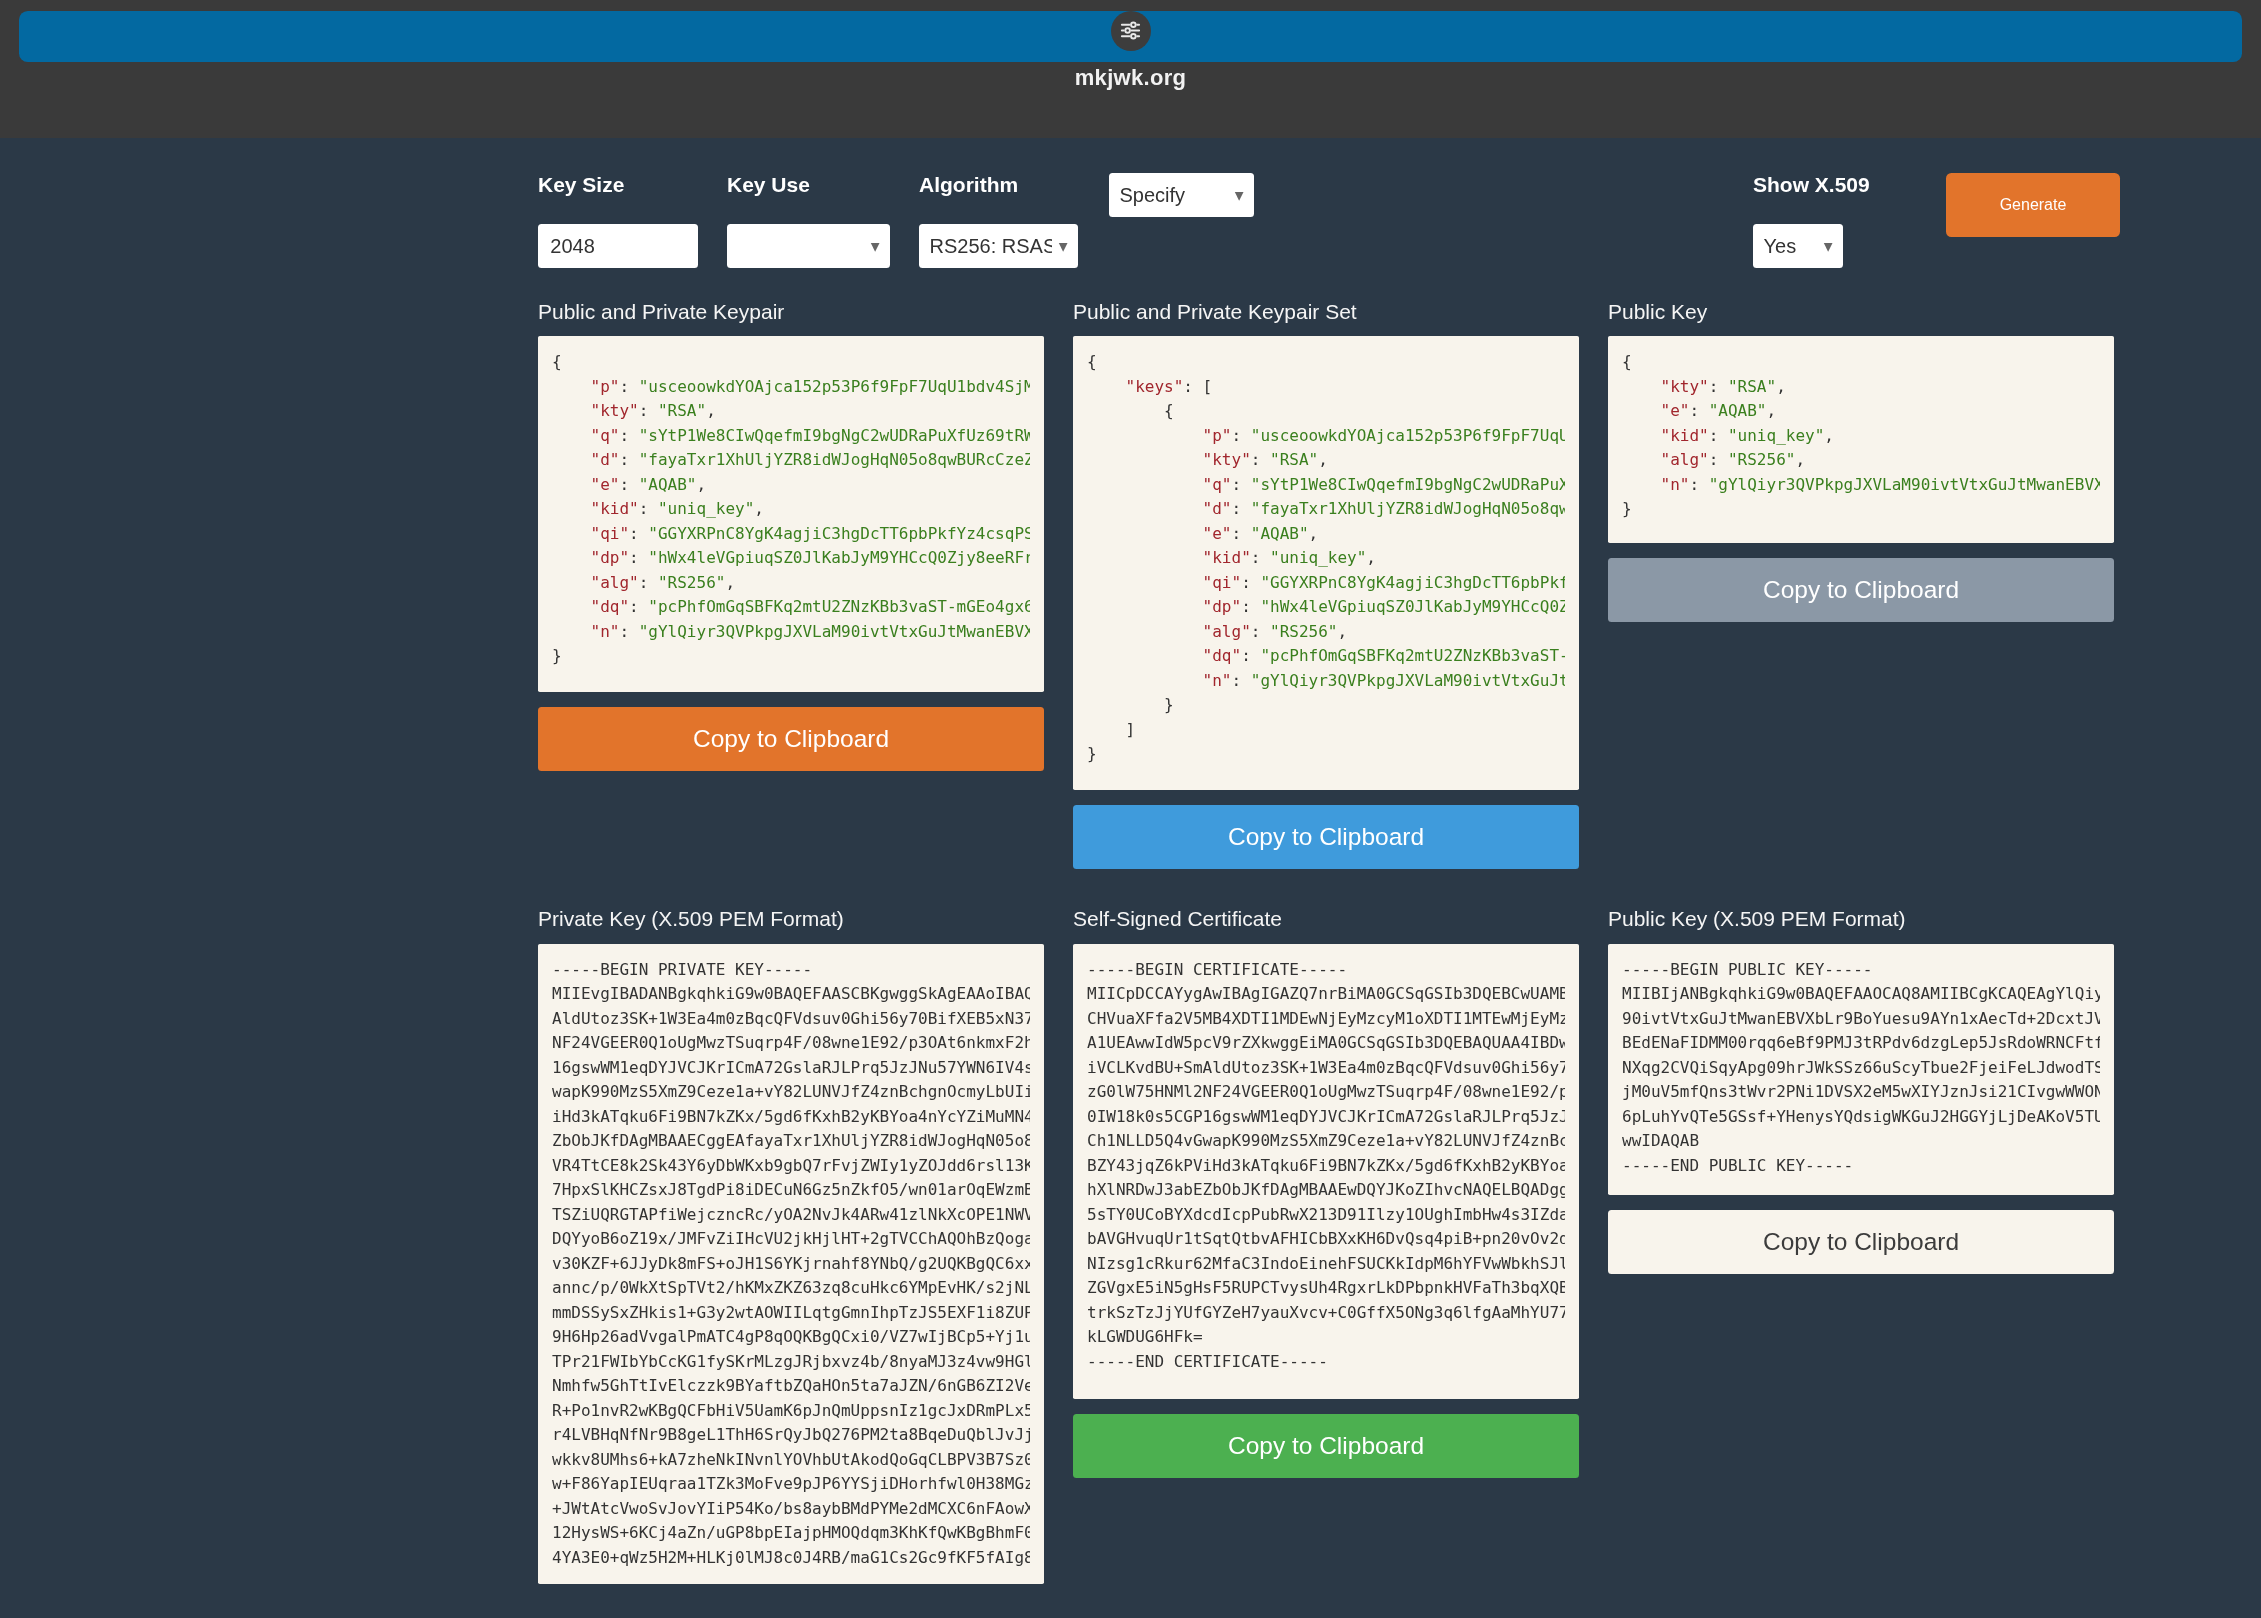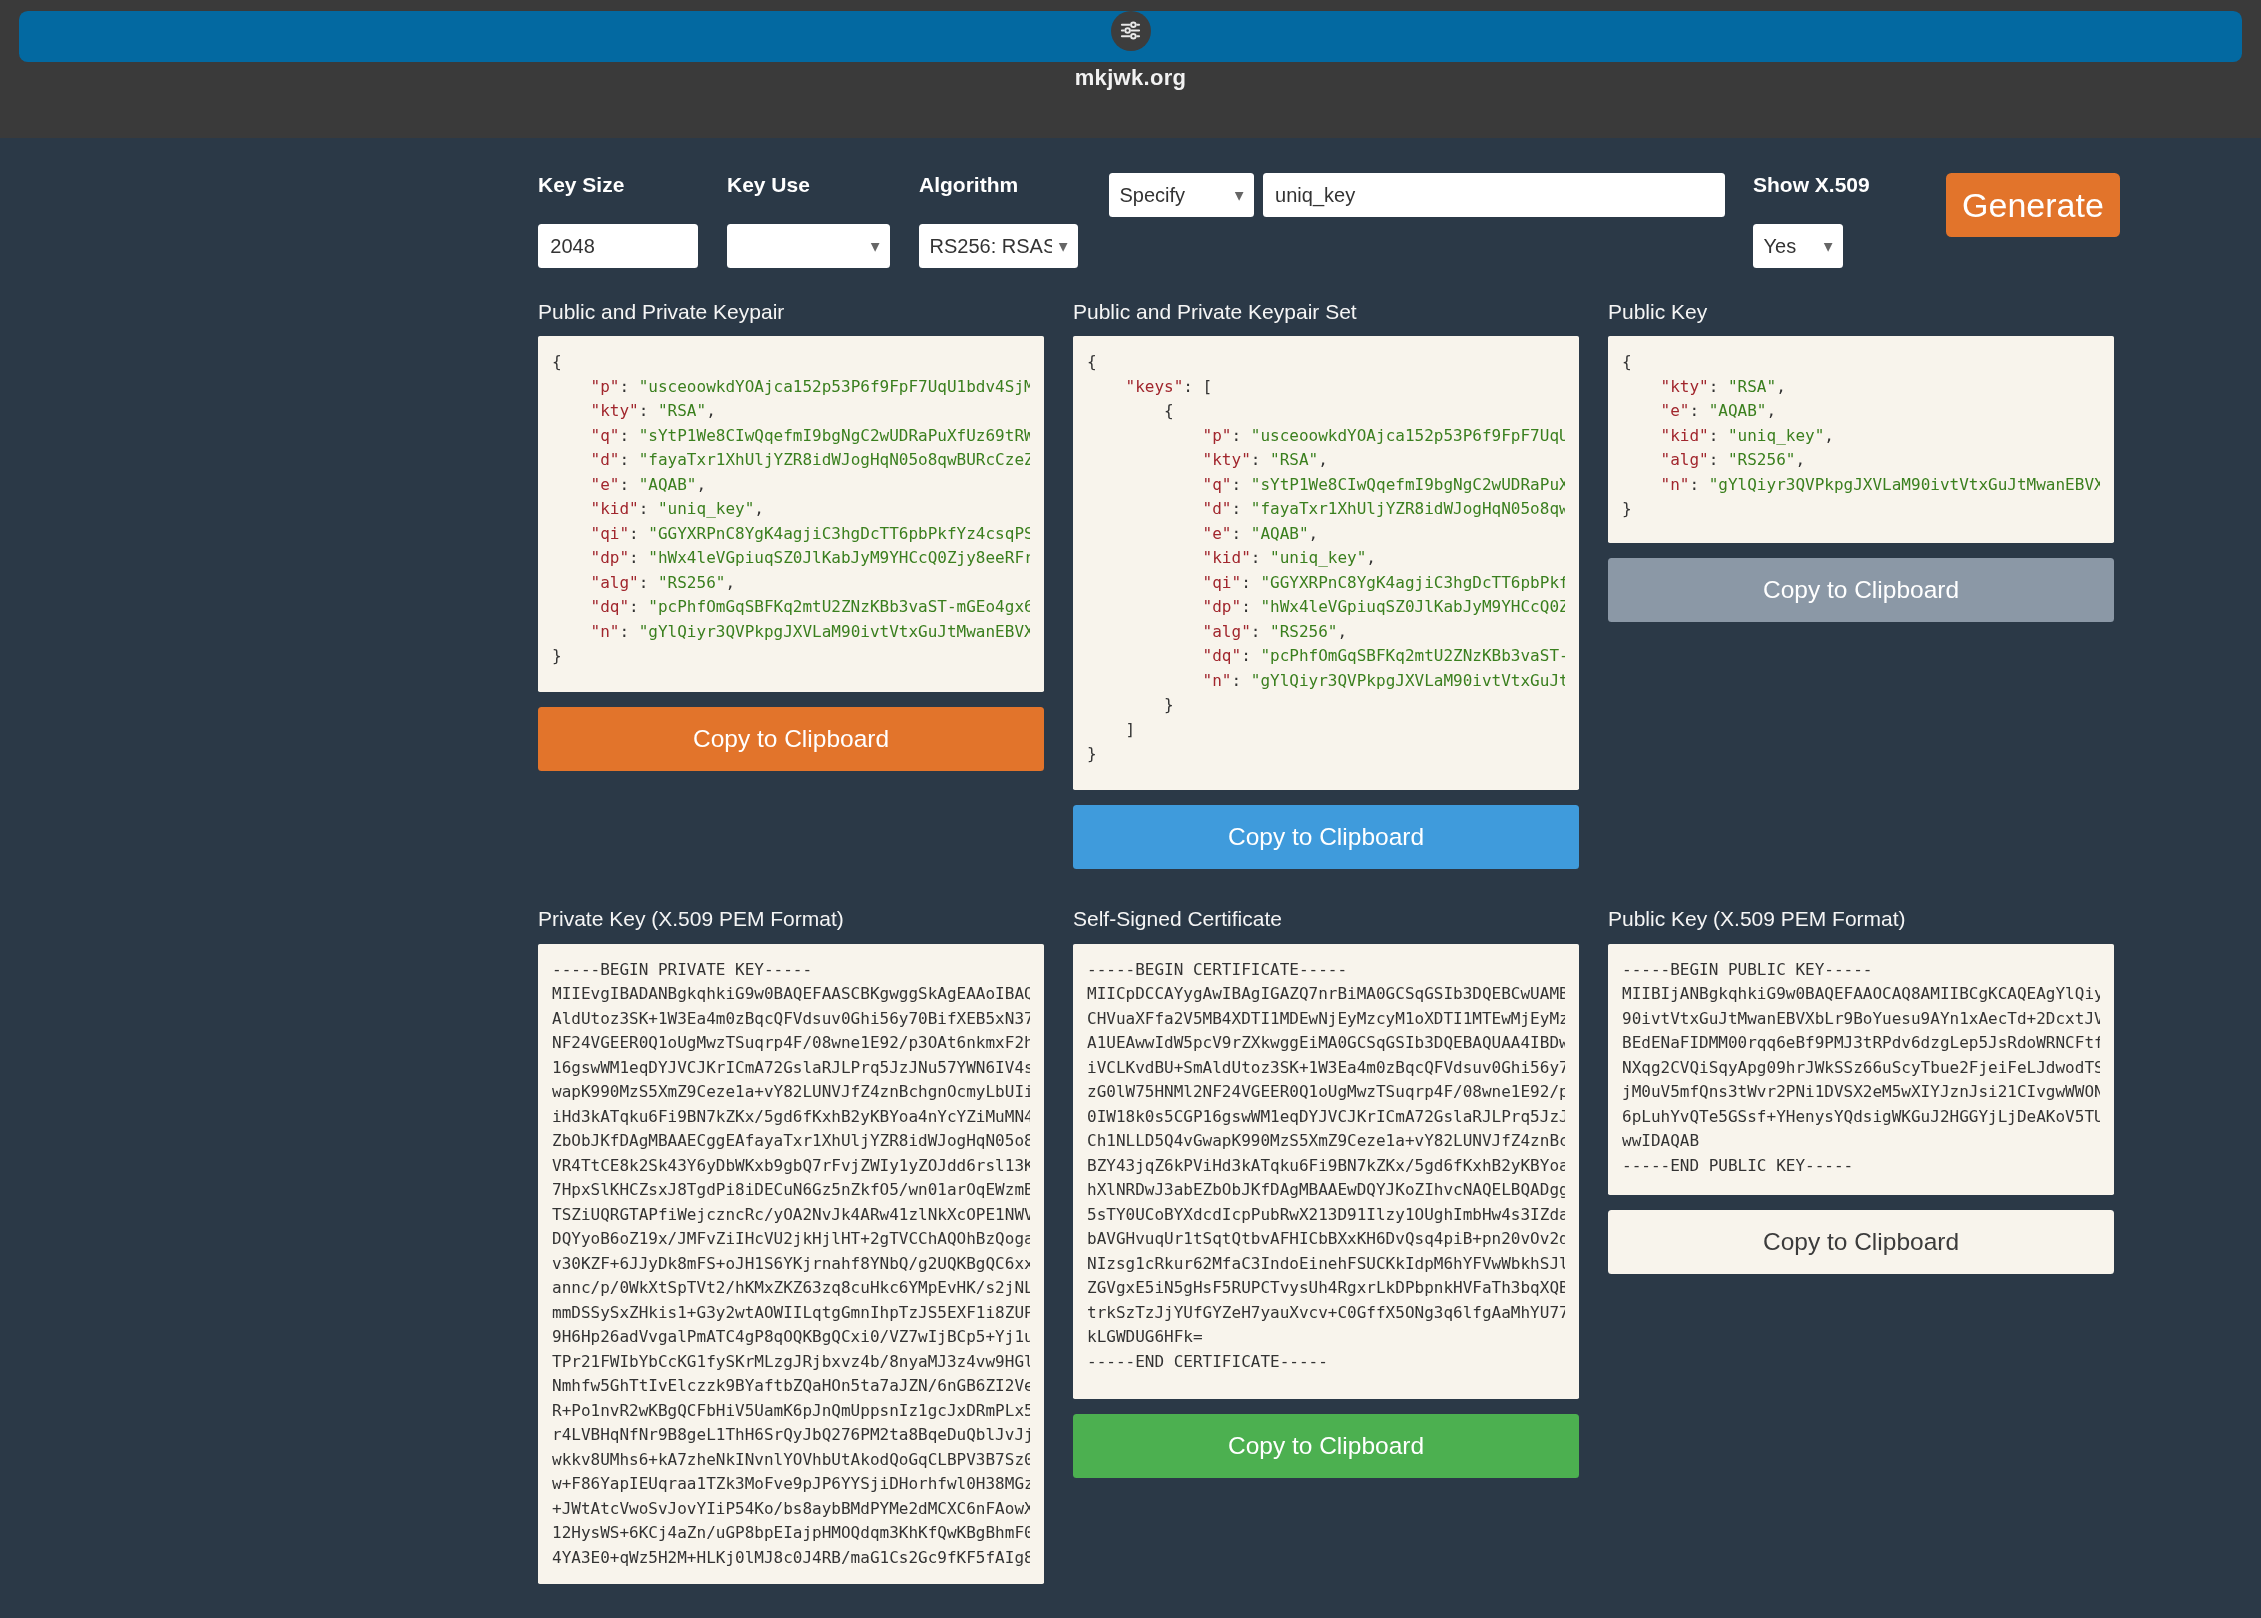--- a/index.html
+++ b/index.html
@@ -44,21 +44,21 @@
     height:44px; background:#fff; border-radius:3.5px; display:flex; align-items:center;
     justify-content:space-between; padding:0 10.5px; font-size:20px; color:#333;
     cursor:pointer;
   }
   .select-value { overflow:hidden; white-space:nowrap; }
   .chevron { color:#666; font-size:17.5px; margin-left:7px; flex:0 0 auto; }
   .keyid-controls { display:flex; gap:8.8px; }
 
   .btn-generate {
     margin-left:auto; width:174px; height:64px; background:#e2742b; color:#fff;
-    font-size:34px; border:none; border-radius:5.3px; cursor:pointer;
+    font-size:16px; border:none; border-radius:5.3px; cursor:pointer;
     font-family:"Liberation Sans",sans-serif;
   }
 
   .cols { display:flex; gap:29px; }
   .row1 { margin-top:32px; }
   .row2 { margin-top:38px; }
   .col { width:506px; display:flex; flex-direction:column; }
   .col-title { color:#f5f5f5; font-size:21px; margin-bottom:12.3px; white-space:nowrap; }
 
   .code-panel {
@@ -134,21 +134,20 @@
         <span class="chevron">▾</span>
       </div>
     </div>
 
     <div class="field" style="width:616px; margin-right:28px;">
       <div class="keyid-controls">
         <div class="select" style="width:145px;">
           <span class="select-value">Specify</span>
           <span class="chevron">▾</span>
         </div>
-        <input class="text-input" style="width: 462px;" value="uniq_key">
       </div>
     </div>
 
     <div class="field" style="width:90px;">
       <label>Show X.509</label>
       <div class="select">
         <span class="select-value">Yes</span>
         <span class="chevron">▾</span>
       </div>
     </div>

